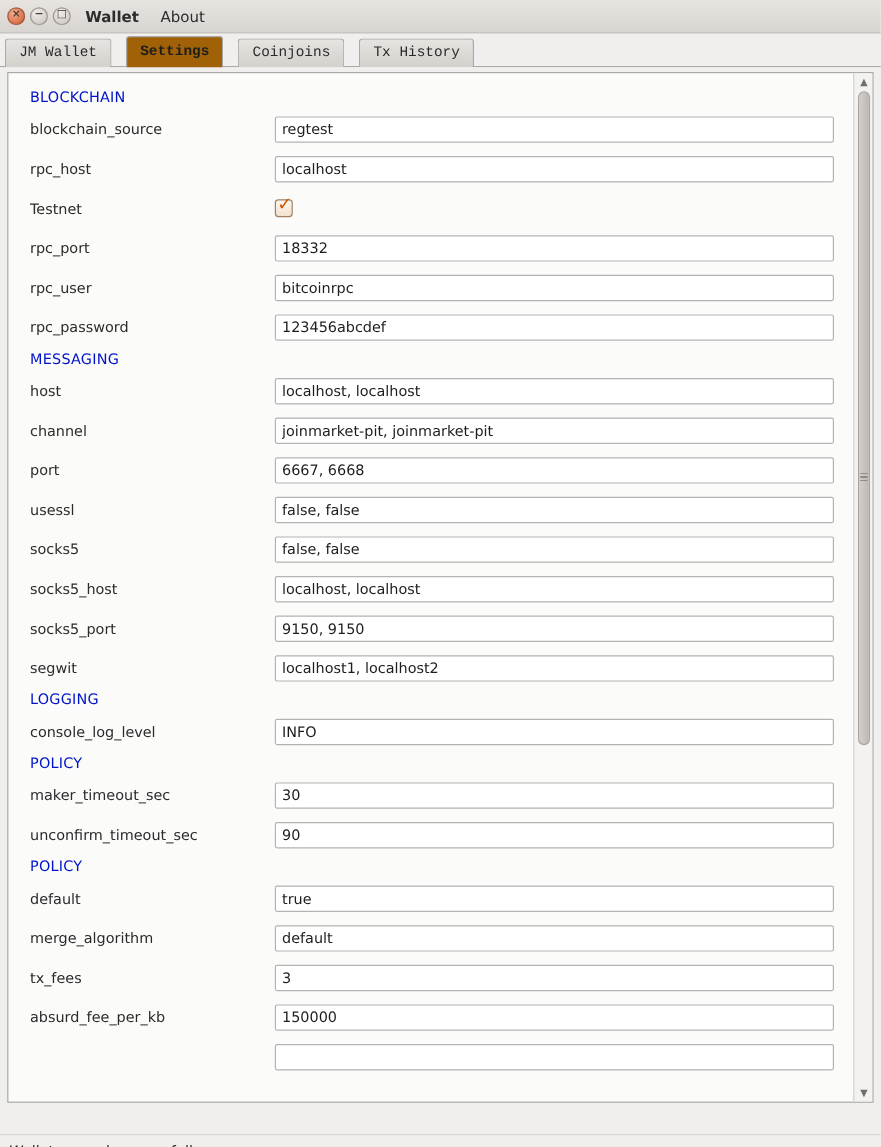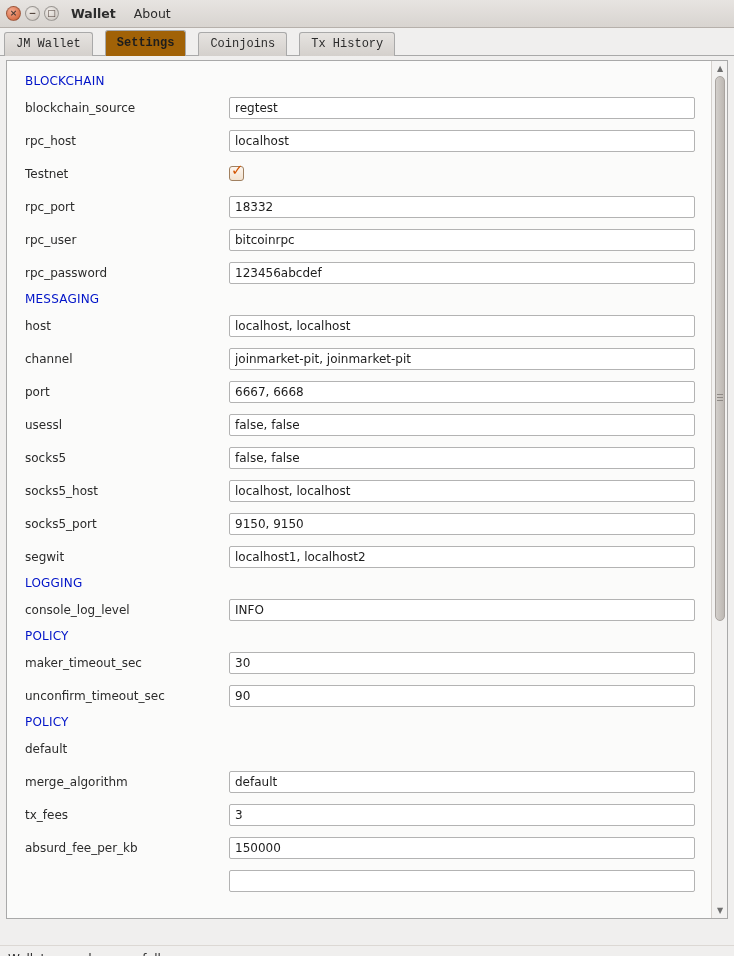--- a/index.html
+++ b/index.html
@@ -390,20 +390,23 @@
         <div class="field">
           <input class="txt" type="text" value="90" style="">
         </div>
       </div>
 
 
       <div class="section-head">POLICY</div>
 
       <div class="row">
         <div class="label">default</div>
+        <div class="field">
+          <input class="txt" type="text" value="true" style="">
+        </div>
       </div>
 
       <div class="row">
         <div class="label">merge_algorithm</div>
         <div class="field">
           <input class="txt" type="text" value="default" style="">
         </div>
       </div>
 
       <div class="row">

